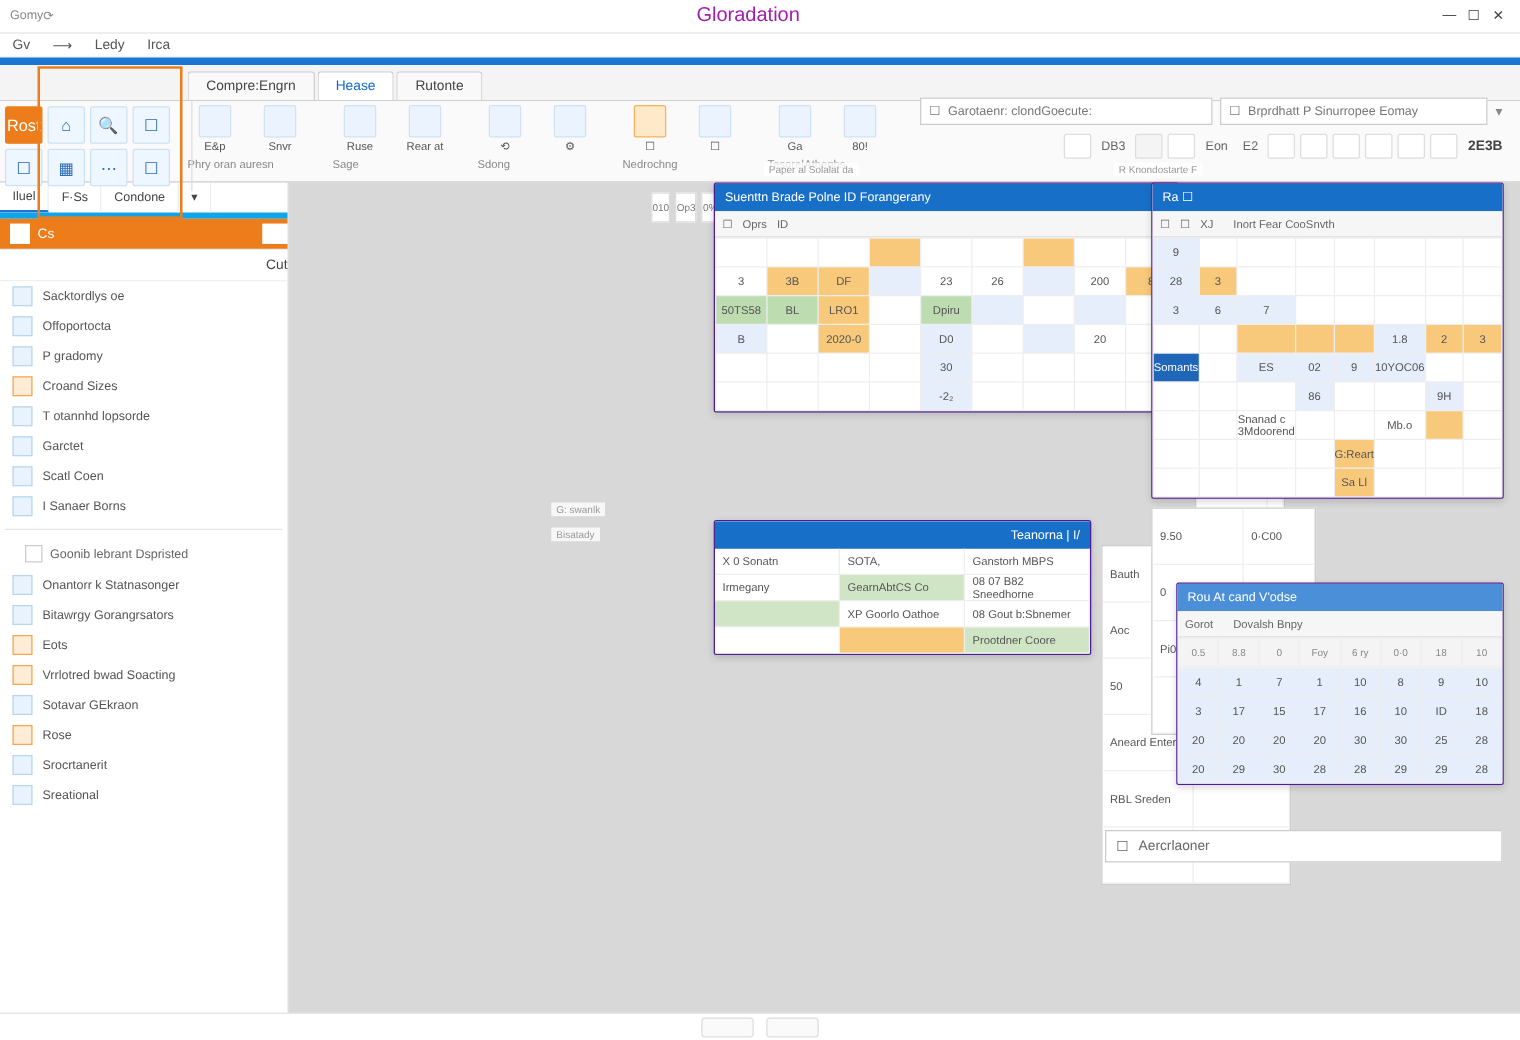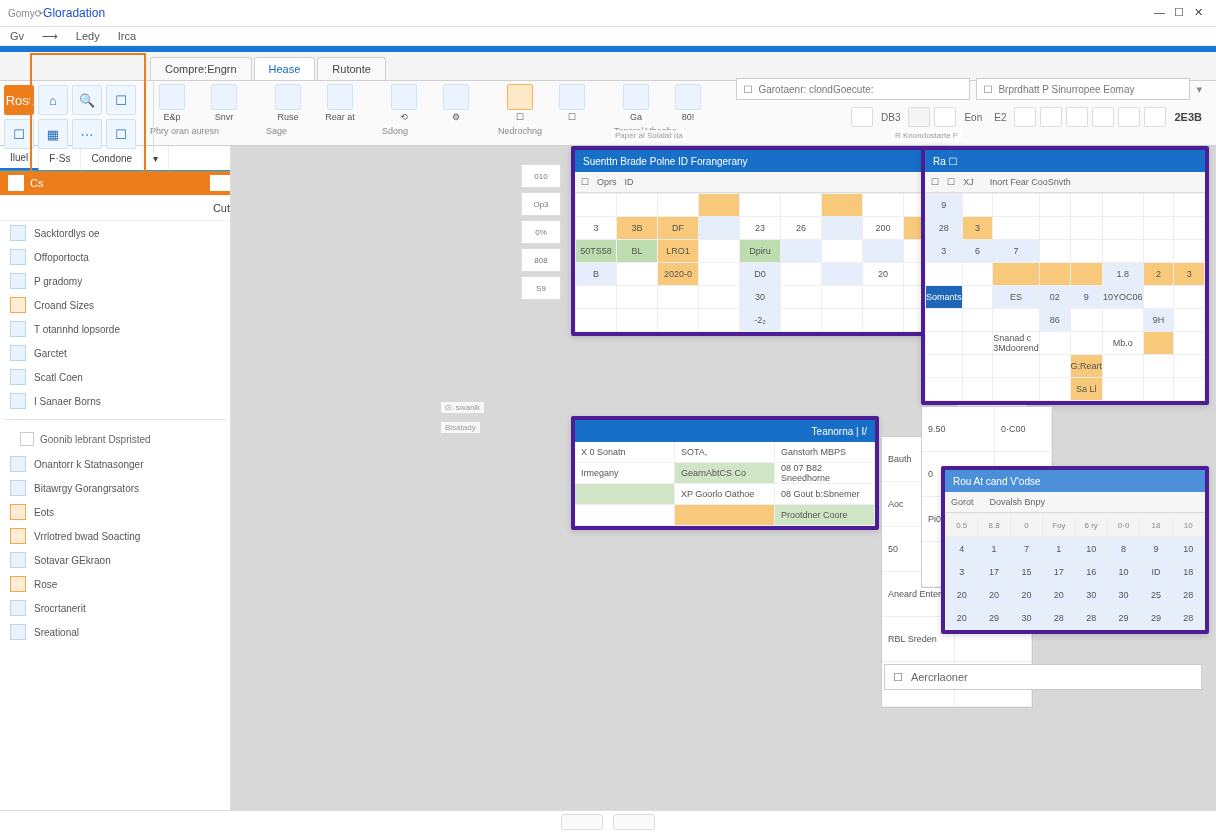--- a/index.html
+++ b/index.html
@@ -1,18 +1,18 @@
 <!DOCTYPE html>
 <html><head>
 <meta charset="utf-8">
 <style>
 html,body{margin:0;padding:0;width:1216px;height:832px;font-family:'Segoe UI',Tahoma,sans-serif;font-size:11px;color:#444;background:#fff;overflow:hidden}
 .titlebar{height:26px;background:#fff;display:flex;align-items:center;padding:0 8px;border-bottom:1px solid #e0e0e0}
 .title-left{display:flex;gap:0;color:#888;font-size:10px}
-.title-center{flex:1;text-align:left;color:#1d4ed8;font-size:12px}
+.title-center{flex:1;text-align:center;color:#a21caf;font-size:16px}
 .title-right{display:flex;gap:6px}
 .win-btn{width:14px;height:14px;display:inline-block}
 .menubar{height:18px;background:#fff;display:flex;align-items:center;gap:18px;padding-left:10px;color:#555;border-bottom:1px solid #eee}
 .menubar span{font-size:11px}
 .bluebar{height:6px;background:#1976d2}
 .tabbar{height:28px;background:#f4f4f4;border-bottom:1px solid #d0d0d0;display:flex;align-items:end;padding-left:150px}
 .tab{padding:5px 14px;border:1px solid #d0d0d0;border-bottom:none;margin-right:2px;background:#f9f9f9;border-radius:3px 3px 0 0;font-size:11px;color:#444}
 .tab.active{background:#fff;color:#1068c9}
 .ribbon{height:64px;background:#fafafa;border-bottom:1px solid #d0d0d0;display:flex;align-items:center;position:relative}
 .ribbon-left{position:absolute;left:0;top:0;width:145px;height:64px;border-right:1px solid #ddd;display:flex;flex-wrap:wrap;padding:4px;gap:4px}
@@ -29,45 +29,45 @@
 .searchbar{position:absolute;right:14px;top:-3px;display:flex;gap:6px;align-items:center}
 .search-field{height:20px;border:1px solid #ccc;background:#fff;padding:0 6px;display:flex;align-items:center;gap:6px;font-size:10px;color:#777}
 .sf1{width:220px}.sf2{width:200px}
 .toolbelt{position:absolute;right:14px;top:26px;display:flex;gap:4px;align-items:center}
 .tbtn{width:20px;height:18px;border:1px solid #ddd;background:#fff;border-radius:2px}
 .tbtn.g{background:#f4f4f4}
 .tbspan{font-size:10px;color:#666;padding:0 4px}
 .year{font-size:11px;color:#444;font-weight:600;margin-left:4px}
 .body{display:flex;height:calc(100% - 168px);background:#d8d8d8}
 .sidebar{width:230px;background:#fff;border-right:1px solid #ddd;display:flex;flex-direction:column}
-.sb-tabs{height:24px;display:flex;border-bottom:1px solid #0ea5e9}
+.sb-tabs{height:24px;display:flex;border-bottom:5px solid #0ea5e9}
 .sb-tab{padding:4px 10px;font-size:10px;border-right:1px solid #eee;display:flex;align-items:center;gap:4px}
 .sb-tab.a{background:#fff;border-bottom:2px solid #1976d2}
 .sb-row{height:24px;display:flex;align-items:center;padding-left:8px;gap:6px;border-bottom:1px solid #f0f0f0}
 .sb-row.orange{background:#ed7d1a;color:#fff}
 .sb-row .ic{width:14px;height:14px;background:#d9ecff;border:1px solid #a8cdf0;display:inline-block}
 .sb-row.orange .ic{background:#fff;border-color:#fff}
 .sb-list{flex:1;overflow:hidden}
 .sb-item{display:flex;align-items:center;gap:8px;padding:4px 10px;font-size:10px;color:#555}
 .sb-item .bic{width:14px;height:14px;display:inline-block;border:1px solid #b7d6ef;background:#e9f3fd}
 .sb-item.o .bic{border-color:#f5a74e;background:#feecd6}
 .sb-sep{height:1px;background:#e5e5e5;margin:6px 4px}
 .sb-head{padding:6px 20px;font-size:10px;color:#666;display:flex;align-items:center;gap:6px}
 .canvas{flex:1;position:relative;background:#d8d8d8}
-.mini{position:absolute;background:#fff;border:4px solid #4c1d95;box-shadow:0 2px 6px rgba(0,0,0,.15);border-radius:2px;overflow:hidden}
+.mini{position:absolute;background:#fff;border:1px solid #4c1d95;box-shadow:0 2px 6px rgba(0,0,0,.15);border-radius:2px;overflow:hidden}
 .mini .mtitle{height:22px;background:#186fc8;color:#fff;display:flex;align-items:center;padding:0 8px;font-size:10px;gap:8px}
 .mini .mtool{height:20px;background:#f6f6f6;border-bottom:1px solid #ddd;display:flex;align-items:center;gap:8px;padding:0 6px;font-size:9px;color:#666}
 .mgrid{display:grid;gap:1px;background:#eee;padding:1px}
 .cell{background:#fff;height:22px;display:flex;align-items:center;justify-content:center;font-size:9px;color:#555}
 .cell.h{background:#f4f4f4;font-size:8px;color:#888}
 .cell.b{background:#e5eefa}
 .cell.o{background:#f8c97a}
 .cell.g{background:#bdddb1}
 .cell.d{background:#2066b8;color:#fff}
-.sidecol{position:absolute;left:290px;top:18px;width:40px;display:flex;flex-direction:column;gap:4px}
+.sidecol{position:absolute;left:290px;top:8px;width:40px;display:flex;flex-direction:row;gap:4px}
 .sidecol .lc{height:22px;background:#fff;border:1px solid #ddd;font-size:8px;display:flex;align-items:center;justify-content:center;color:#777}
 .strip-row{display:flex;border-bottom:1px solid #eee}
 .strip-row .sc{flex:1;height:20px;font-size:9px;display:flex;align-items:center;padding:0 6px;border-right:1px solid #eee;color:#555}
 .strip-row .sc.g{background:#cfe5c5}
 .strip-row .sc.o{background:#f8c97a}
 .rs{position:absolute;background:#fff;border:1px solid #ccc}
 .rs .r{display:flex;border-bottom:1px solid #eee}
 .rs .r>div{height:20px;font-size:9px;padding:12px 6px;display:flex;align-items:center;border-right:1px solid #eee;color:#555}
 .rs .r .a{width:60px}.rs .r .b{flex:1}
 .rs .r.o .b{background:#bef264}

